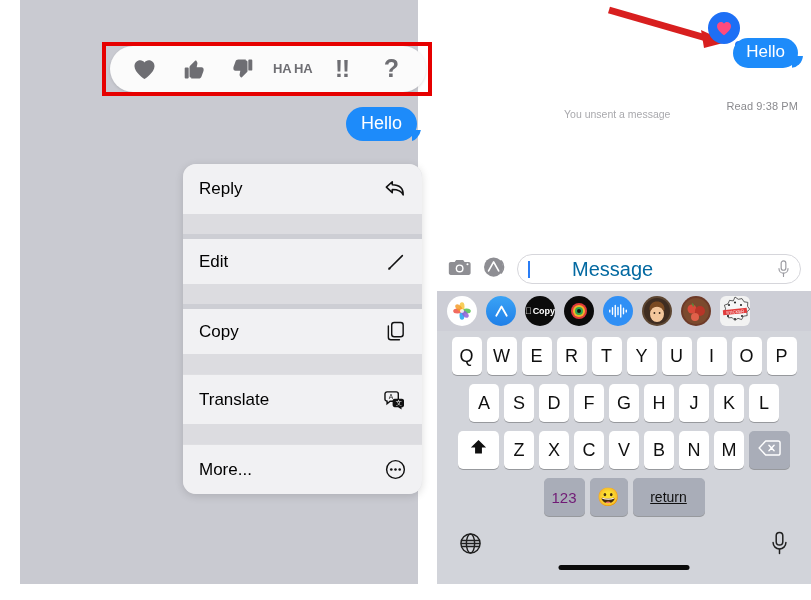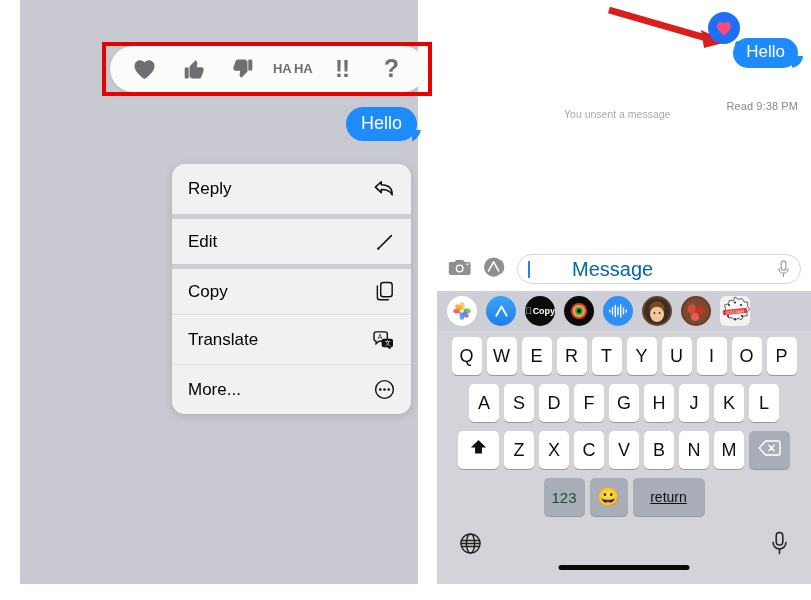--- a/index.html
+++ b/index.html
@@ -55,29 +55,29 @@
     width: 14px; height: 14px; overflow: hidden;
   }
   .lp-bubble-tail::before {
     content: ""; position: absolute; left: -7px; top: -4px;
     width: 16px; height: 16px; background: #1d8bfa;
     border-bottom-right-radius: 14px;
   }
 
   
   .ctx-menu {
-    position: absolute; left: 152px; top: 164px; width: 239px;
+    position: absolute; left: 163px; top: 164px; width: 239px;
     background: #dcdce0; border-radius: 13px; overflow: hidden;
     box-shadow: 0 2px 8px rgba(0,0,0,0.14);
   }
   .ctx-item {
     display: flex; align-items: center; justify-content: space-between;
     background: #f1f1f3; padding: 0 16px; height: 50px;
   }
-  .ctx-item + .ctx-item { border-top: 1px solid #dfdfe2; }
+  .ctx-item + .ctx-item { border-top: 1px solid #dfdfe2; margin-top: 20px; }
   .ctx-item.gap-above { border-top: 5px solid #cdced4; }
   .ctx-label { font-size: 17px; color: #010101; }
   .ctx-icon { color: #111; display: flex; align-items: center; }
 
   
   .right-panel {
     position: absolute; left: 437px; top: 0; width: 374px; height: 584px;
     background: #ffffff;
   }
 
@@ -490,21 +490,21 @@
           <span>
             <svg width="23" height="18" viewBox="0 0 24 18">
               <path d="M8 1.6h13c1.1 0 2 .9 2 2v10.8c0 1.1-.9 2-2 2H8L1.2 9 8 1.6z" fill="none" stroke="#ffffff" stroke-width="1.5" stroke-linejoin="round"></path>
               <path d="M11.4 6.2l5.4 5.6M16.8 6.2l-5.4 5.6" stroke="#ffffff" stroke-width="1.5" stroke-linecap="round"></path>
             </svg>
           </span>
         </div>
       </div>
 
       <div class="kb-row kb-row-4">
-        <div class="key key-123 key-gray" style="color:#14532d;">123</div>
+        <div class="key key-123 key-gray" style="color:#701a75;">123</div>
         <div class="key key-emoji key-gray">
           <span>😀</span>
         </div>
         <div class="key key-return key-gray" style="color:#101010;">return</div>
       </div>
 
       <div class="kb-bottom">
         <span>
           <svg width="23" height="23" viewBox="0 0 24 24">
             <circle cx="12" cy="12" r="10" fill="none" stroke="#202020" stroke-width="1.5"></circle>

